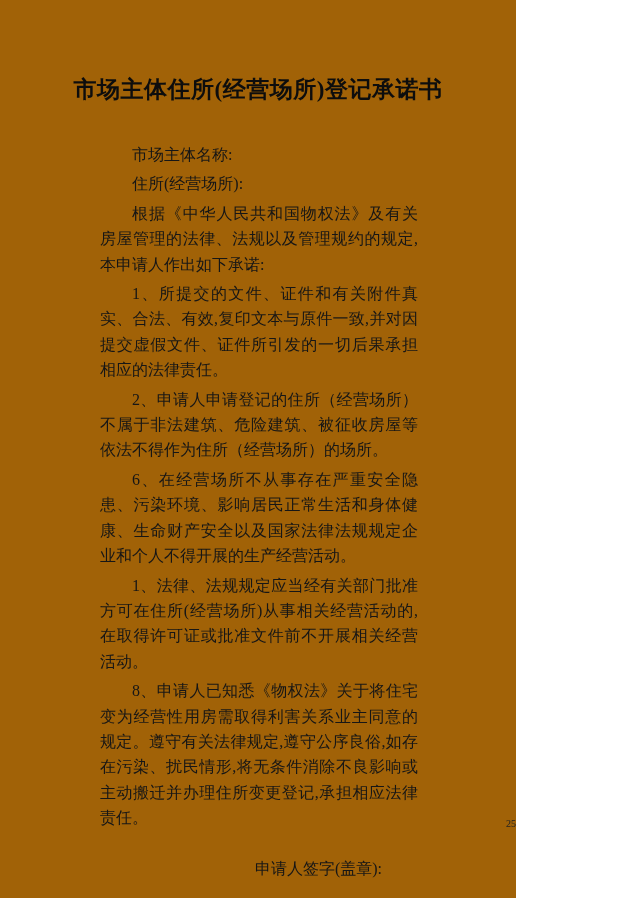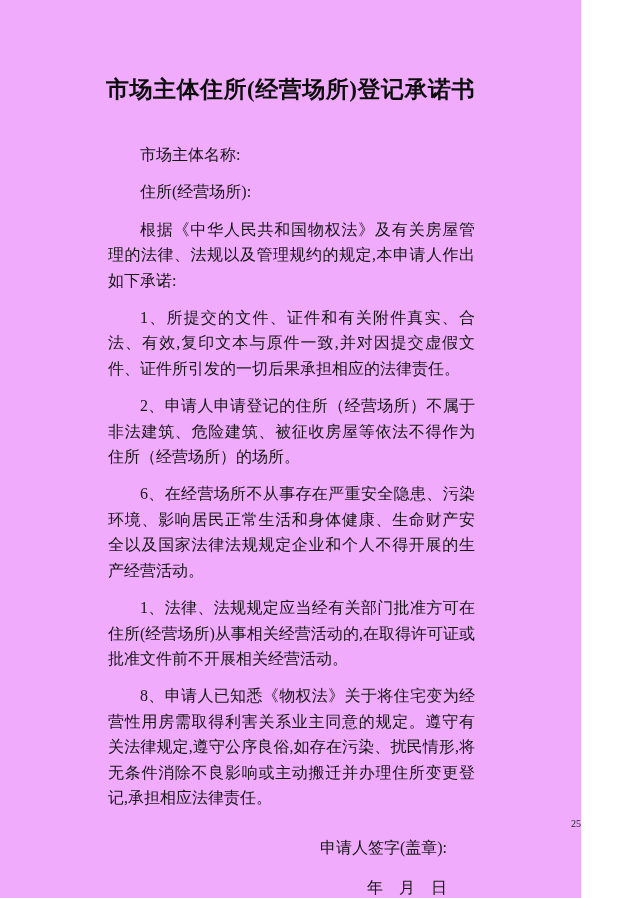--- a/index.html
+++ b/index.html
@@ -8,43 +8,43 @@
     background: #ffffff;
   }
   body {
     width: 634px;
     height: 898px;
     font-family: "Liberation Serif", "DejaVu Serif", serif;
     color: #161616;
   }
   .page {
     position: relative;
-    width: 581px;
+    width: 516px;
     height: 898px;
-    background: #f0abfc;
+    background: #a16207;
     overflow: hidden;
   }
   .doc-title {
     margin: 74px 40px 0 40px;
     font-size: 23px;
     line-height: 32px;
     font-weight: bold;
     text-align: center;
     letter-spacing: 0.5px;
     color: #0d0d0d;
   }
   .doc-body {
     margin: 36px 94px 0 96px;
     font-size: 16px;
     line-height: 25.4px;
     text-align: justify;
     text-justify: inter-ideograph;
   }
   .para {
-    margin: 12px;
+    margin: 4px;
     padding: 0;
     text-indent: 2em;
   }
   .signature-block {
     margin-top: 25px;
     text-align: right;
     padding-right: 26px;
   }
   .signature-line {
     margin: 14px;

